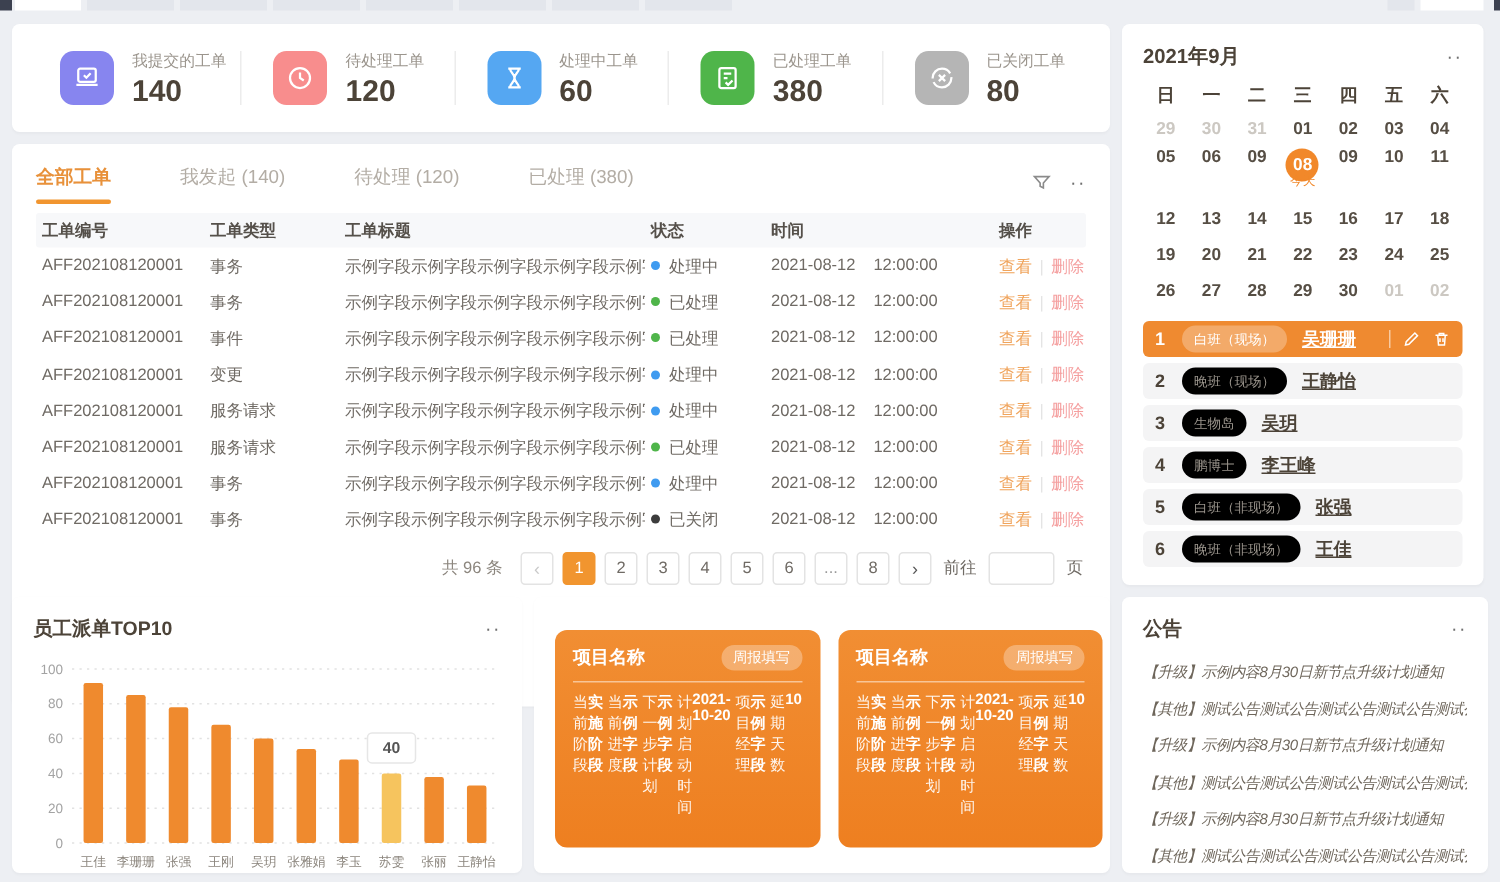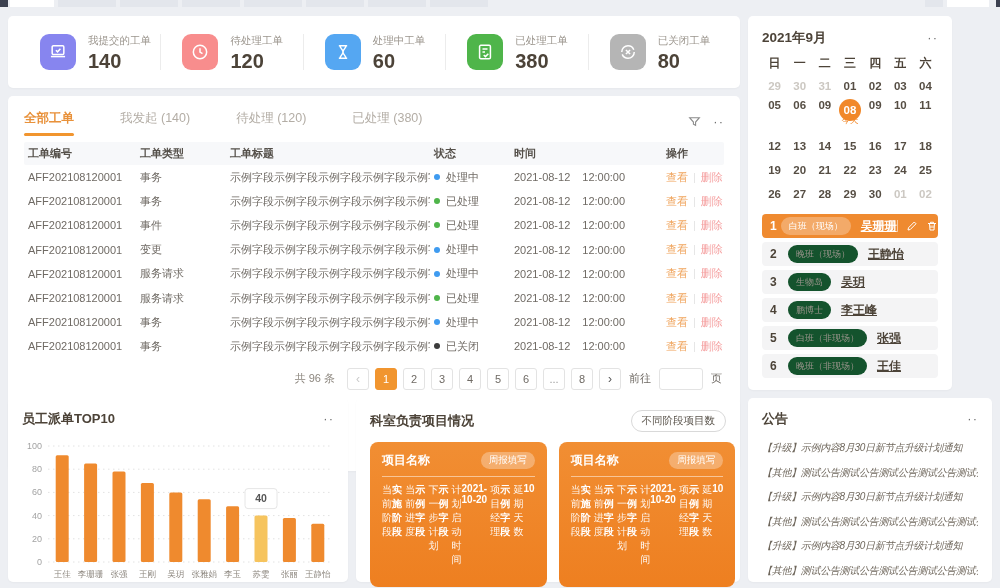--- a/index.html
+++ b/index.html
@@ -69,36 +69,36 @@
   .pcard { flex:1; background:linear-gradient(180deg,#f18e33,#ee7f20); border-radius:8px; padding:10px 12px 9px; color:#fff; height:145px; }
   .pcard-head { display:flex; align-items:center; justify-content:space-between; padding-bottom:7px; border-bottom:1px solid rgba(255,255,255,.5); }
   .pcard-title { font-size:12px; font-weight:bold; }
   .pcard-action { background:rgba(255,255,255,.3); border:none; color:#fff; font-size:9.5px; border-radius:9px; padding:2px 8px; cursor:pointer; }
   .pcard-rows { margin-top:6px; display:flex; gap:3.2px; }
   .pcard-row { display:flex; justify-content:space-between; font-size:10px; }
   .pcard-row .k { color:rgba(255,255,255,.92); }
   .pcard-row .v { font-weight:bold; }
 
   
-  #rightTop { left:748px; top:16px; width:204px; height:374px; padding:10px 14px 12px; }
+  #rightTop { left:748px; top:16px; width:241px; height:374px; padding:10px 14px 12px; }
   .cal-head { display:flex; align-items:center; justify-content:space-between; height:24px; }
   .cal-title { font-size:13.5px; font-weight:bold; color:#4c4338; }
   .cal-grid { margin-top:2px; }
   .cal-row { display:grid; grid-template-columns:repeat(7,1fr); }
   .cal-cell { height:24px; display:flex; align-items:center; justify-content:center; font-size:11.5px; font-weight:bold; color:#564e44; cursor:pointer; position:relative; }
   .cal-row.wk .cal-cell { color:#4c4338; font-size:12px; cursor:default; height:22px; }
   .cal-cell.muted { color:#ccc8c2; }
   .cal-row.tall { height:36px; }
   .cal-row.tall .cal-cell { height:36px; align-items:flex-start; padding-top:1px; }
   .today-circle { width:22px; height:22px; border-radius:50%; background:#f1882a; color:#fff; display:flex; align-items:center; justify-content:center; }
   .today-label { position:absolute; top:17px; left:0; right:0; text-align:center; font-size:8.5px; color:#f1882a; font-weight:normal; }
   .shifts { margin-top:8px; display:flex; flex-direction:column; gap:4px; }
   .shift-row { height:24px; border-radius:4px; background:#f4f4f5; display:flex; align-items:center; padding:0 8px; cursor:pointer; }
   .shift-num { width:14px; font-size:12px; font-weight:bold; color:#4c4338; }
-  .shift-badge { background:#14532d; border-radius:9px; font-size:9px; color:#9a948c; padding:2.5px 8px; margin-left:4px; white-space:nowrap; }
+  .shift-badge { background:#000000; border-radius:9px; font-size:9px; color:#9a948c; padding:2.5px 8px; margin-left:4px; white-space:nowrap; }
   .shift-name { font-size:12px; font-weight:bold; color:#4c4338; margin-left:10px; white-space:nowrap;text-decoration:underline; }
   .shift-row.active { background:#ef8a30; }
   .shift-row.active .shift-num, .shift-row.active .shift-name { color:#fff; }
   .shift-row.active .shift-badge { background:rgba(255,255,255,.28); color:#fff; }
   .shift-icons { margin-left:auto; display:flex; align-items:center; gap:8px; }
   .shift-icons .sep { width:1px; height:12px; background:rgba(255,255,255,.55); }
   .shift-icons svg { width:12px; height:12px; cursor:pointer; }
 
   
   #notices { left:748px; top:398px; width:244px; height:184px; padding:12px 14px; }
@@ -355,24 +355,20 @@
         <rect x="260.9" y="85.92" width="13" height="44.08" rx="1.5" fill="#ef8a2e"></rect>
         <text x="267.4" y="145" text-anchor="middle" font-size="8.5" fill="#8b857d">张丽</text>
         <rect x="289.3" y="91.72" width="13" height="38.28" rx="1.5" fill="#ef8a2e"></rect>
         <text x="295.8" y="145" text-anchor="middle" font-size="8.5" fill="#8b857d">王静怡</text>
         <rect x="222.99999999999997" y="56.599999999999994" width="32" height="20" rx="3" fill="#fff" stroke="#e6e6e6"></rect>
         <text x="238.99999999999997" y="70.1" text-anchor="middle" font-size="10.5" font-weight="bold" fill="#555">40</text>
       </svg></div>
 </div>
 
 <div class="panel" id="projects">
-  <div class="panel-head">
-    <span class="panel-title">科室负责项目情况</span>
-    <button class="stage-btn">不同阶段项目数</button>
-  </div>
   <div class="cards" id="projectCards">
       <div class="pcard">
         <div class="pcard-head">
           <span class="pcard-title">项目名称</span>
           <button class="pcard-action">周报填写</button>
         </div>
         <div class="pcard-rows">
           <div class="pcard-row">
             <span class="k">当前阶段</span>
             <span class="v">实施阶段</span>

